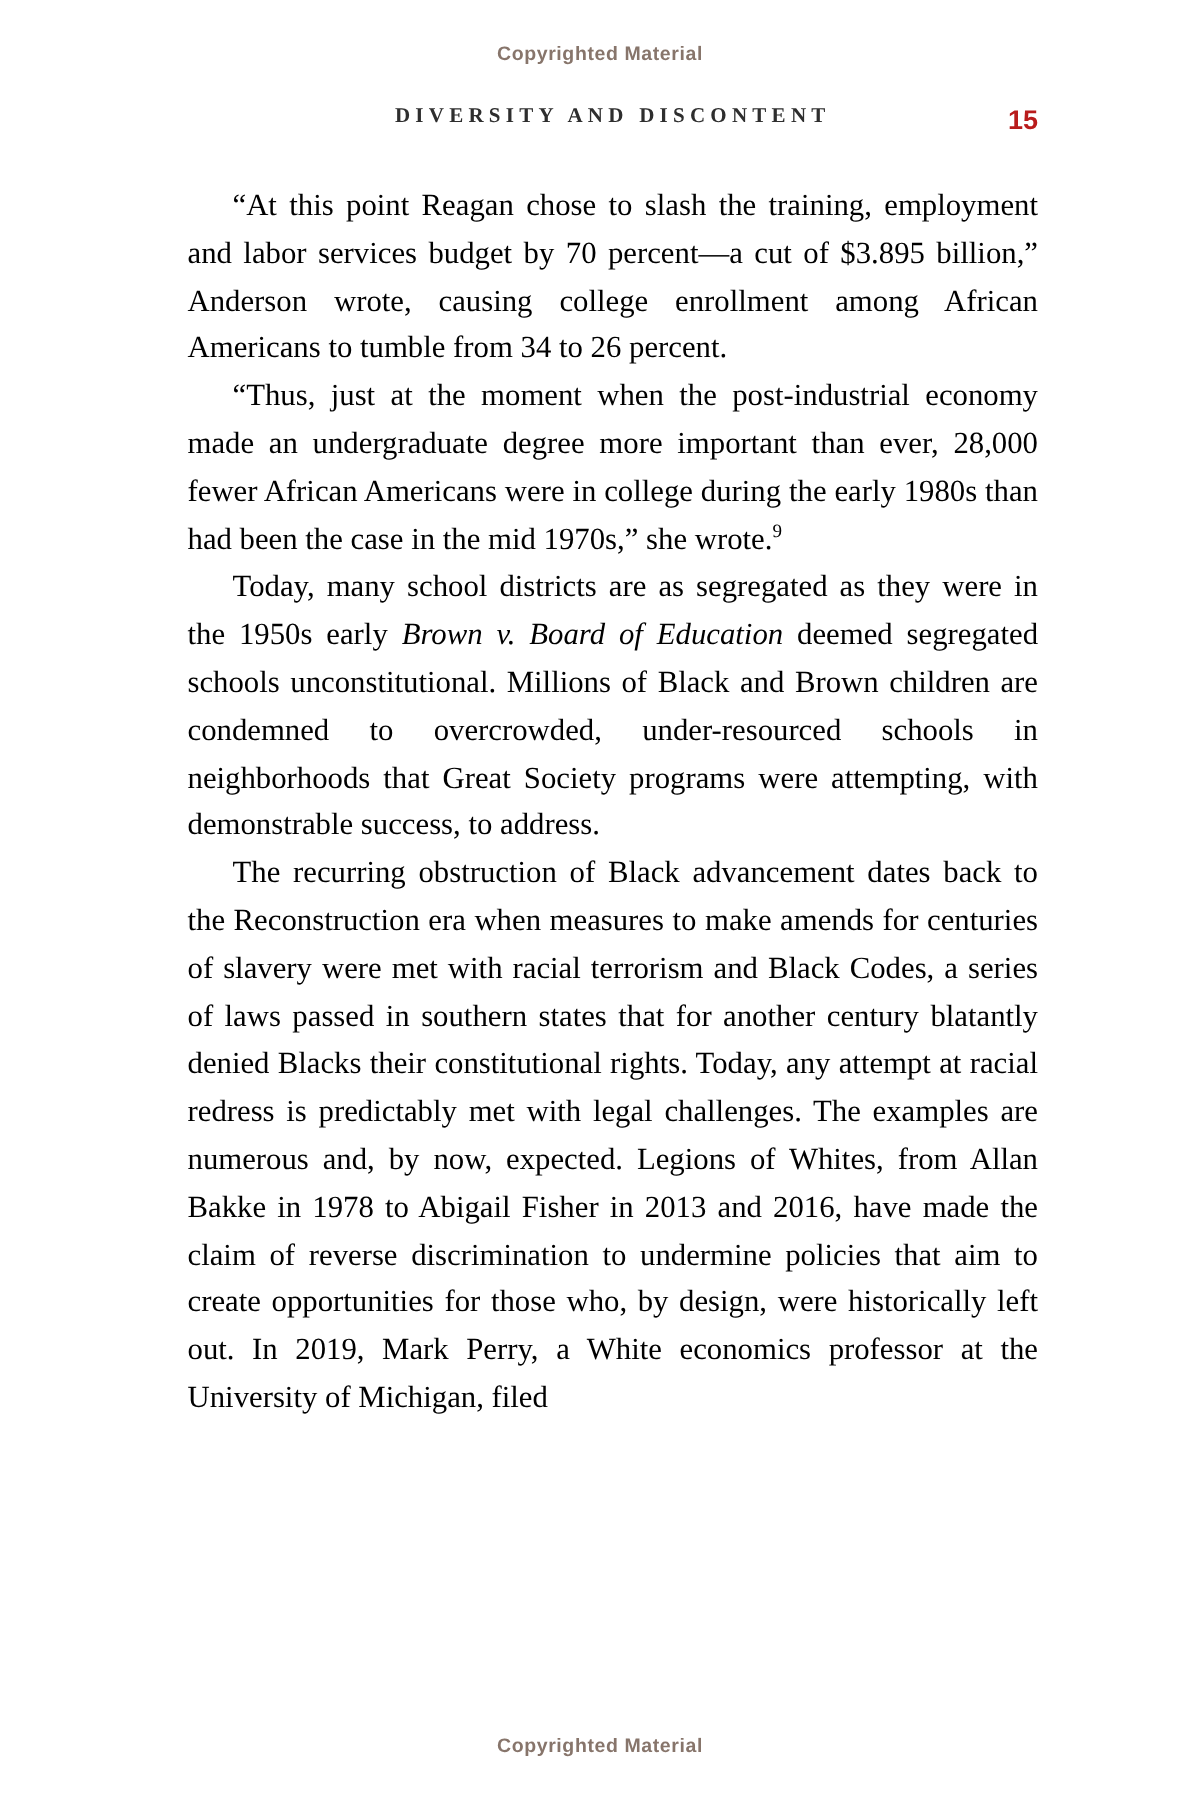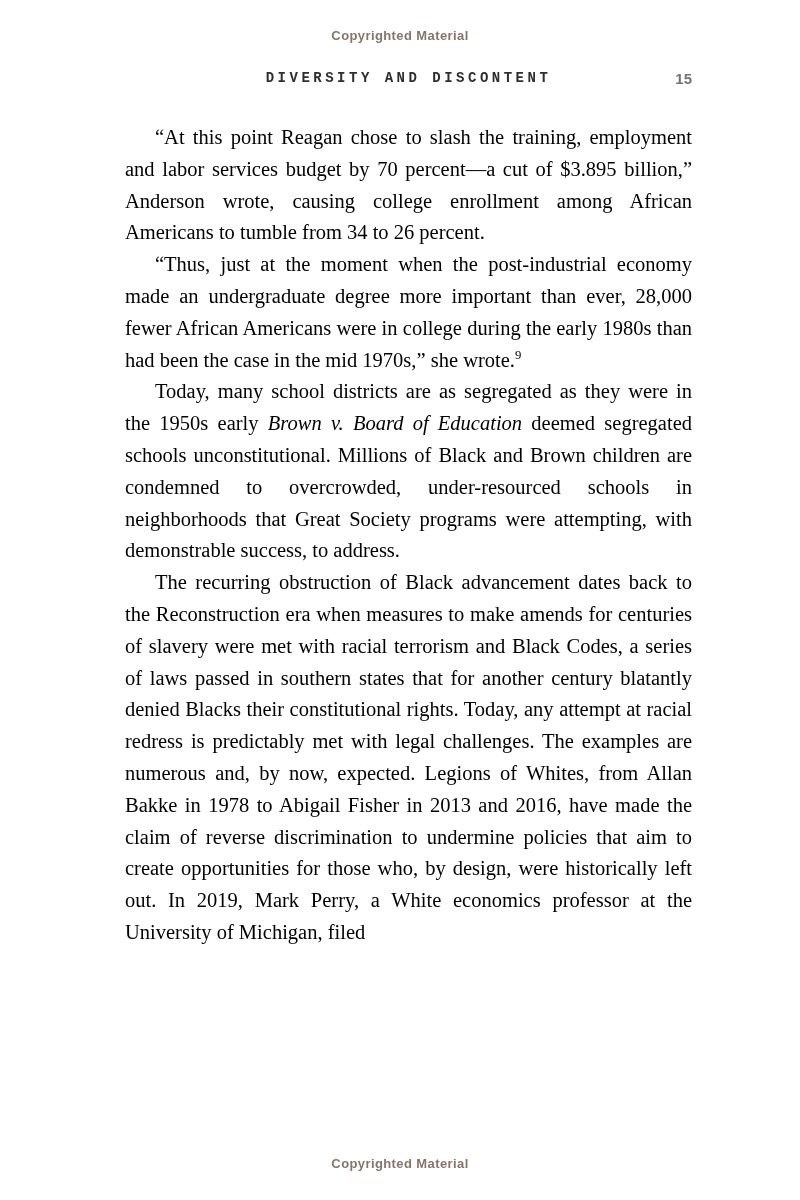--- a/index.html
+++ b/index.html
@@ -29,35 +29,35 @@
   .head-row {
     position: absolute;
     top: 70px;
     left: 125px;
     width: 567px;
     height: 20px;
   }
   .running-head {
     display: block;
     text-align: center;
-    font-family: Liberation Mono, monospace;
+    font-family: Liberation Serif, serif;
     font-size: 14px;
     font-weight: 600;
     letter-spacing: 3.5px;
     color: #2e2e2e;
     white-space: nowrap;
   }
   .page-number {
     position: absolute;
     right: 0;
     top: 0;
     font-family: "Liberation Sans", sans-serif;
-    font-size: 15px;
+    font-size: 18px;
     font-weight: bold;
-    color: #737373;
+    color: #b91c1c;
   }
   .body-text {
     position: absolute;
     top: 122px;
     left: 125px;
     width: 567px;
     color: #000000;
     font-size: 20.5px;
     line-height: 31.8px;
     text-align: justify;

